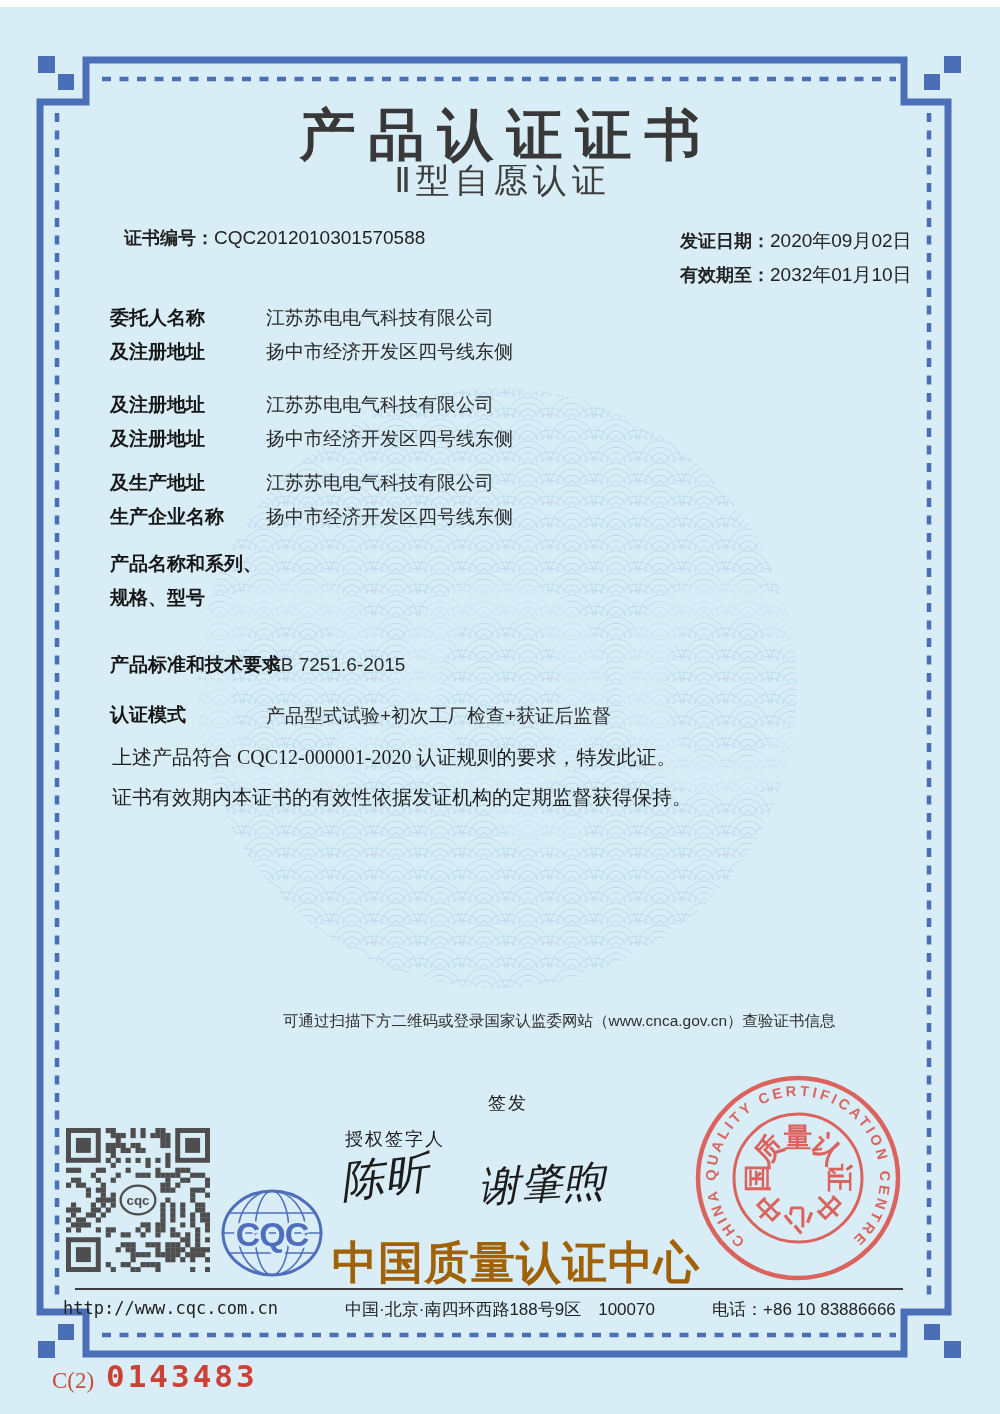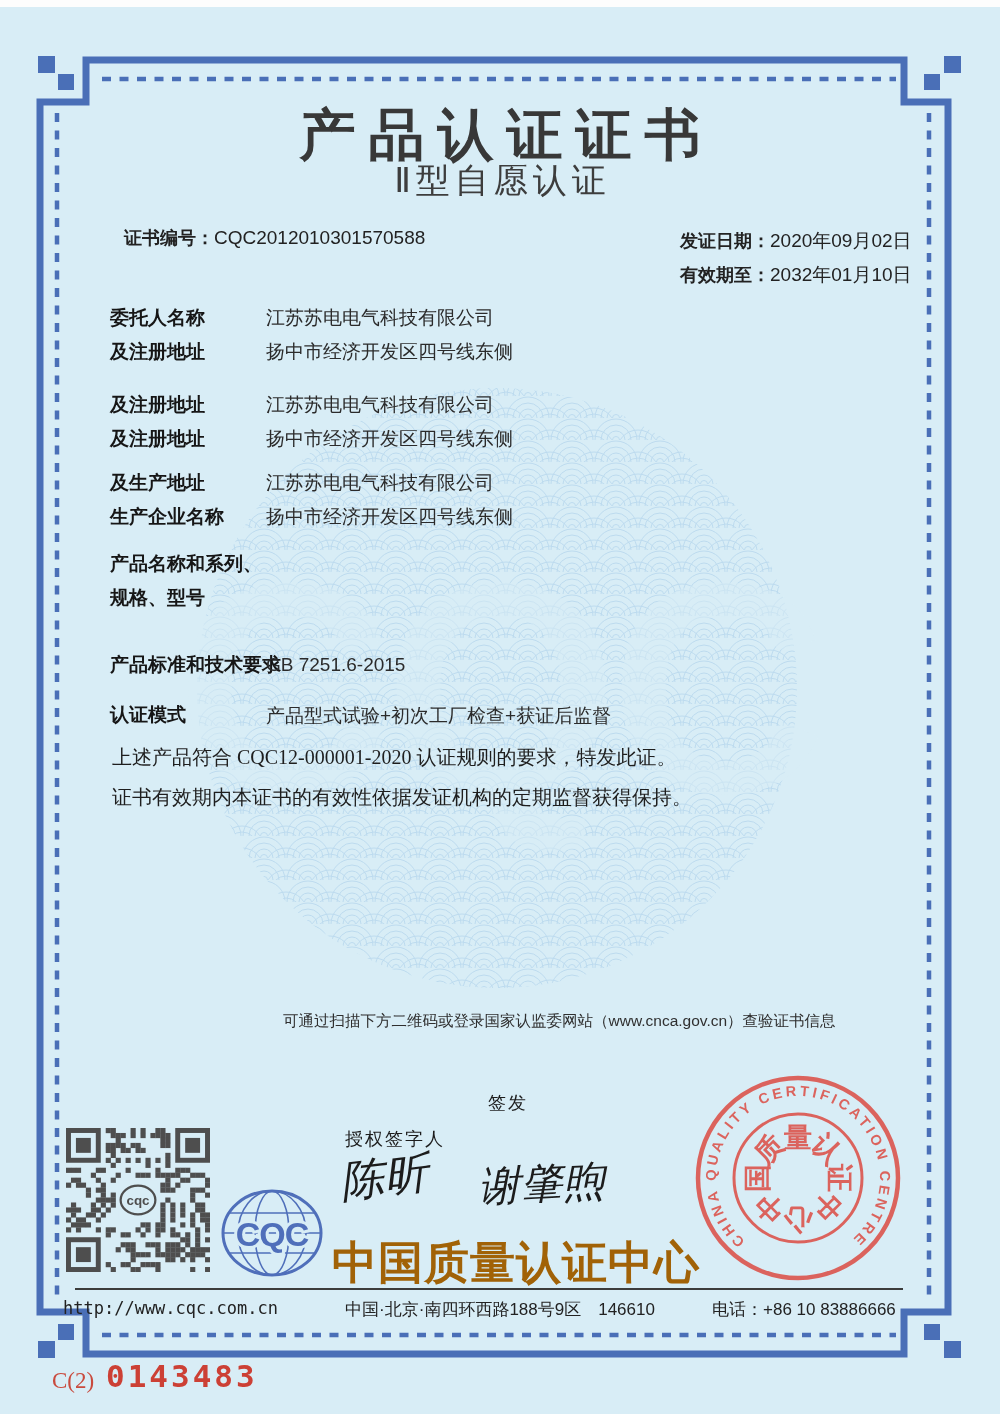--- a/index.html
+++ b/index.html
@@ -434,19 +434,19 @@
         <text transform="rotate(360) translate(0 -41)" font-size="28" font-weight="bold" text-anchor="middle" dominant-baseline="central" fill="#dc5149" font-family="&quot;Liberation Serif&quot;,&quot;DejaVu Serif&quot;,serif">量</text>
         <text transform="rotate(405) translate(0 -41)" font-size="28" font-weight="bold" text-anchor="middle" dominant-baseline="central" fill="#dc5149" font-family="&quot;Liberation Serif&quot;,&quot;DejaVu Serif&quot;,serif">认</text>
         <text transform="rotate(450) translate(0 -41)" font-size="28" font-weight="bold" text-anchor="middle" dominant-baseline="central" fill="#dc5149" font-family="&quot;Liberation Serif&quot;,&quot;DejaVu Serif&quot;,serif">证</text>
         <text transform="rotate(495) translate(0 -41)" font-size="28" font-weight="bold" text-anchor="middle" dominant-baseline="central" fill="#dc5149" font-family="&quot;Liberation Serif&quot;,&quot;DejaVu Serif&quot;,serif">中</text>
         <text transform="rotate(540) translate(0 -41)" font-size="28" font-weight="bold" text-anchor="middle" dominant-baseline="central" fill="#dc5149" font-family="&quot;Liberation Serif&quot;,&quot;DejaVu Serif&quot;,serif">心</text>
       </g>
   </svg>
 
   <div class="abs footer-rule"></div>
   <div class="abs footer-txt mono" style="left:63px;">http://www.cqc.com.cn</div>
-  <div class="abs footer-txt" style="left:335px;width:330px;text-align:center;">中国·北京·南四环西路188号9区　146610</div>
+  <div class="abs footer-txt" style="left:335px;width:330px;text-align:center;">中国·北京·南四环西路188号9区　100070</div>
   <div class="abs footer-txt" style="left:712px;">电话：+86 10 83886666</div>
 
   <div class="abs serial-prefix kai">C(2)</div>
   <div class="abs serial-num mono">0143483</div>
 
 </div>
 
 </body></html>

